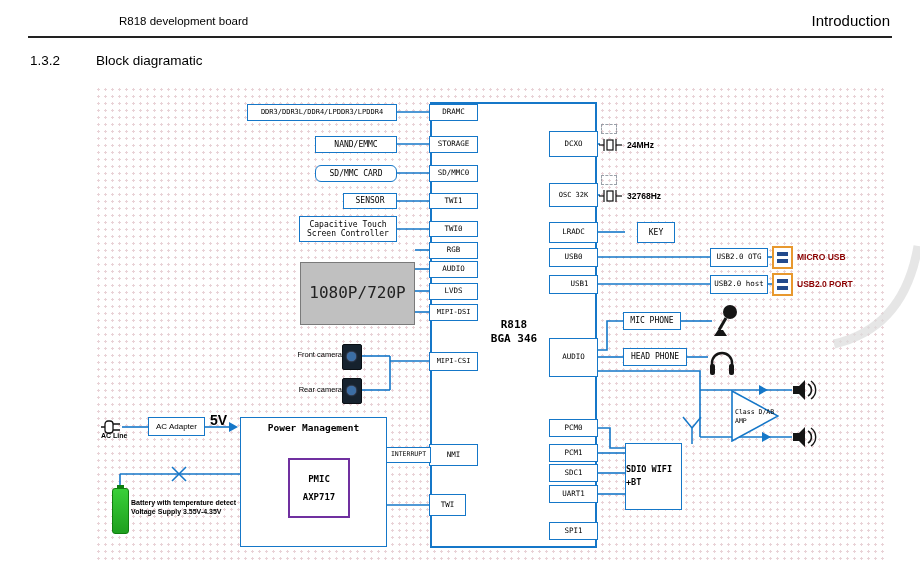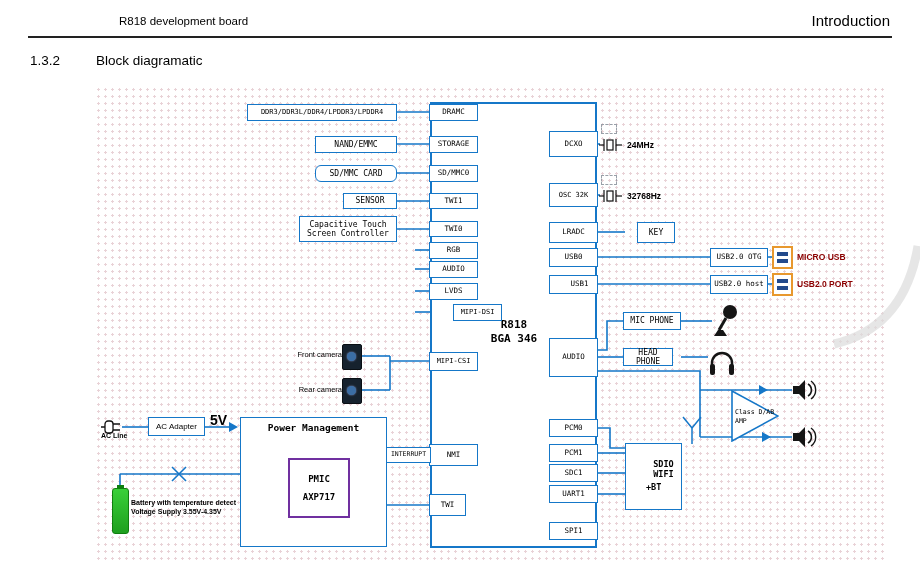--- a/index.html
+++ b/index.html
@@ -109,21 +109,21 @@
   </div>
 
   <div class="box pin" style="left:429px;top:104px;width:49px;height:17px;">DRAMC</div>
   <div class="box pin" style="left:429px;top:136px;width:49px;height:17px;">STORAGE</div>
   <div class="box pin" style="left:429px;top:165px;width:49px;height:17px;">SD/MMC0</div>
   <div class="box pin" style="left:429px;top:193px;width:49px;height:16px;">TWI1</div>
   <div class="box pin" style="left:429px;top:221px;width:49px;height:16px;">TWI0</div>
   <div class="box pin" style="left:429px;top:242px;width:49px;height:17px;">RGB</div>
   <div class="box pin" style="left:429px;top:261px;width:49px;height:17px;">AUDIO</div>
   <div class="box pin" style="left:429px;top:283px;width:49px;height:17px;">LVDS</div>
-  <div class="box pin" style="left:429px;top:304px;width:49px;height:17px;font-size:7px;margin-left:24px;">MIPI-DSI</div>
+  <div class="box pin" style="left:429px;top:304px;width:49px;height:17px;font-size:7px;">MIPI-DSI</div>
   <div class="box pin" style="left:429px;top:352px;width:49px;height:19px;font-size:7px;">MIPI-CSI</div>
   <div class="box pin" style="left:429px;top:444px;width:49px;height:22px;">NMI</div>
   <div class="box pin" style="left:429px;top:494px;width:37px;height:22px;">TWI</div>
 
   <div class="box pin" style="left:549px;top:131px;width:49px;height:26px;">DCXO</div>
   <div class="box pin" style="left:549px;top:183px;width:49px;height:24px;font-size:7px;">OSC 32K</div>
   <div class="box pin" style="left:549px;top:222px;width:49px;height:21px;">LRADC</div>
   <div class="box pin" style="left:549px;top:248px;width:49px;height:19px;">USB0</div>
   <div class="box pin" style="left:549px;top:275px;width:49px;height:19px;padding-left:12px;">USB1</div>
   <div class="box pin" style="left:549px;top:338px;width:49px;height:39px;">AUDIO</div>
@@ -134,20 +134,21 @@
   <div class="box pin" style="left:549px;top:522px;width:49px;height:18px;">SPI1</div>
 
   <div class="box" style="left:247px;top:104px;width:150px;height:17px;font-size:7px;">DDR3/DDR3L/DDR4/LPDDR3/LPDDR4</div>
   <div class="box" style="left:315px;top:136px;width:82px;height:17px;font-size:8px;">NAND/EMMC</div>
   <div class="box" style="left:315px;top:165px;width:82px;height:17px;font-size:8px;border-radius:6px;">SD/MMC CARD</div>
   <div class="box" style="left:343px;top:193px;width:54px;height:16px;font-size:8px;">SENSOR</div>
   <div class="box col" style="left:299px;top:216px;width:98px;height:26px;font-size:8px;">
     <span>Capacitive Touch</span>
     <span>Screen Controller</span>
   </div>
+  <div class="box display" style="left:300px;top:262px;width:115px;height:63px;">1080P/720P</div>
 
   <div class="lbl" style="left:288px;top:350px;width:54px;text-align:right;font-size:7.5px;">Front camera</div>
   <div class="cam" style="left:342px;top:344px;"></div>
   <div class="lbl" style="left:288px;top:385px;width:54px;text-align:right;font-size:7.5px;">Rear camera</div>
   <div class="cam" style="left:342px;top:378px;"></div>
 
   <svg class="abs" style="left:100px;top:417px" width="22" height="20">
     <path d="M1 10 h4" stroke="#111" stroke-width="1.5" fill="none"></path>
     <rect x="5" y="4" width="8" height="12" rx="3" fill="#fff" stroke="#111" stroke-width="1.3"></rect>
     <line x1="13" y1="7" x2="20" y2="7" stroke="#111" stroke-width="1.5"></line>
@@ -216,21 +217,21 @@
     </div>
   <div class="lbl maroon" style="left:797px;top:279px;">USB2.0 PORT</div>
 
   <div class="box" style="left:623px;top:312px;width:58px;height:18px;font-size:8px;">MIC PHONE</div>
   <svg class="abs" style="left:712px;top:303px" width="26" height="34">
     <circle cx="18" cy="9" r="7" fill="#151515"></circle>
     <line x1="14" y1="15" x2="7" y2="27" stroke="#151515" stroke-width="3"></line>
     <polygon points="2,33 15,33 11,27 6,27" fill="#151515"></polygon>
   </svg>
 
-  <div class="box" style="left:623px;top:348px;width:50px;height:18px;font-size:8px;">HEAD PHONE</div>
+  <div class="box" style="left:623px;top:348px;width:64px;height:18px;font-size:8px;">HEAD PHONE</div>
   <svg class="abs" style="left:708px;top:347px" width="28" height="30">
     <path d="M4 20 v-4 a10 10 0 0 1 20 0 v4" stroke="#151515" stroke-width="2.5" fill="none"></path>
     <rect x="2" y="17" width="5" height="11" rx="2" fill="#151515"></rect>
     <rect x="21" y="17" width="5" height="11" rx="2" fill="#151515"></rect>
   </svg>
 
   <svg class="abs" style="left:731px;top:390px" width="48" height="52">
     <polygon points="1,1 1,51 47,26" fill="#fff" stroke="#1577c8" stroke-width="1.6"></polygon>
     <text x="4" y="24" font-size="6.5">Class D/AB</text>
     <text x="4" y="33" font-size="6.5">AMP</text>
@@ -239,21 +240,21 @@
     <polygon points="1,7 7,7 13,1 13,21 7,15 1,15" fill="#151515"></polygon>
     <path d="M16 5 a7 7 0 0 1 0 12" stroke="#151515" stroke-width="1.6" fill="none"></path>
     <path d="M19 2 a11 11 0 0 1 0 18" stroke="#151515" stroke-width="1.4" fill="none"></path>
   </svg>
   <svg class="abs" style="left:792px;top:426px" width="26" height="22">
     <polygon points="1,7 7,7 13,1 13,21 7,15 1,15" fill="#151515"></polygon>
     <path d="M16 5 a7 7 0 0 1 0 12" stroke="#151515" stroke-width="1.6" fill="none"></path>
     <path d="M19 2 a11 11 0 0 1 0 18" stroke="#151515" stroke-width="1.4" fill="none"></path>
   </svg>
 
-  <div class="box col" style="left:625px;top:443px;width:57px;height:67px;font-size:8.5px;font-weight:bold;align-items:flex-start;padding-left:20px;justify-content:center;gap:3px;">
+  <div class="box col" style="left:625px;top:443px;width:57px;height:67px;font-size:8.5px;font-weight:bold;align-items:flex-start;padding-left:0;justify-content:center;gap:3px;">
     <span>SDIO WIFI</span>
     <span>+BT</span>
   </div>
   <svg class="abs" style="left:679px;top:415px" width="26" height="30">
     <g stroke="#1577c8" stroke-width="1.5" fill="none">
       <line x1="4" y1="2" x2="13" y2="13"></line>
       <line x1="22" y1="2" x2="13" y2="13"></line>
       <line x1="13" y1="13" x2="13" y2="29"></line>
     </g>
   </svg>

